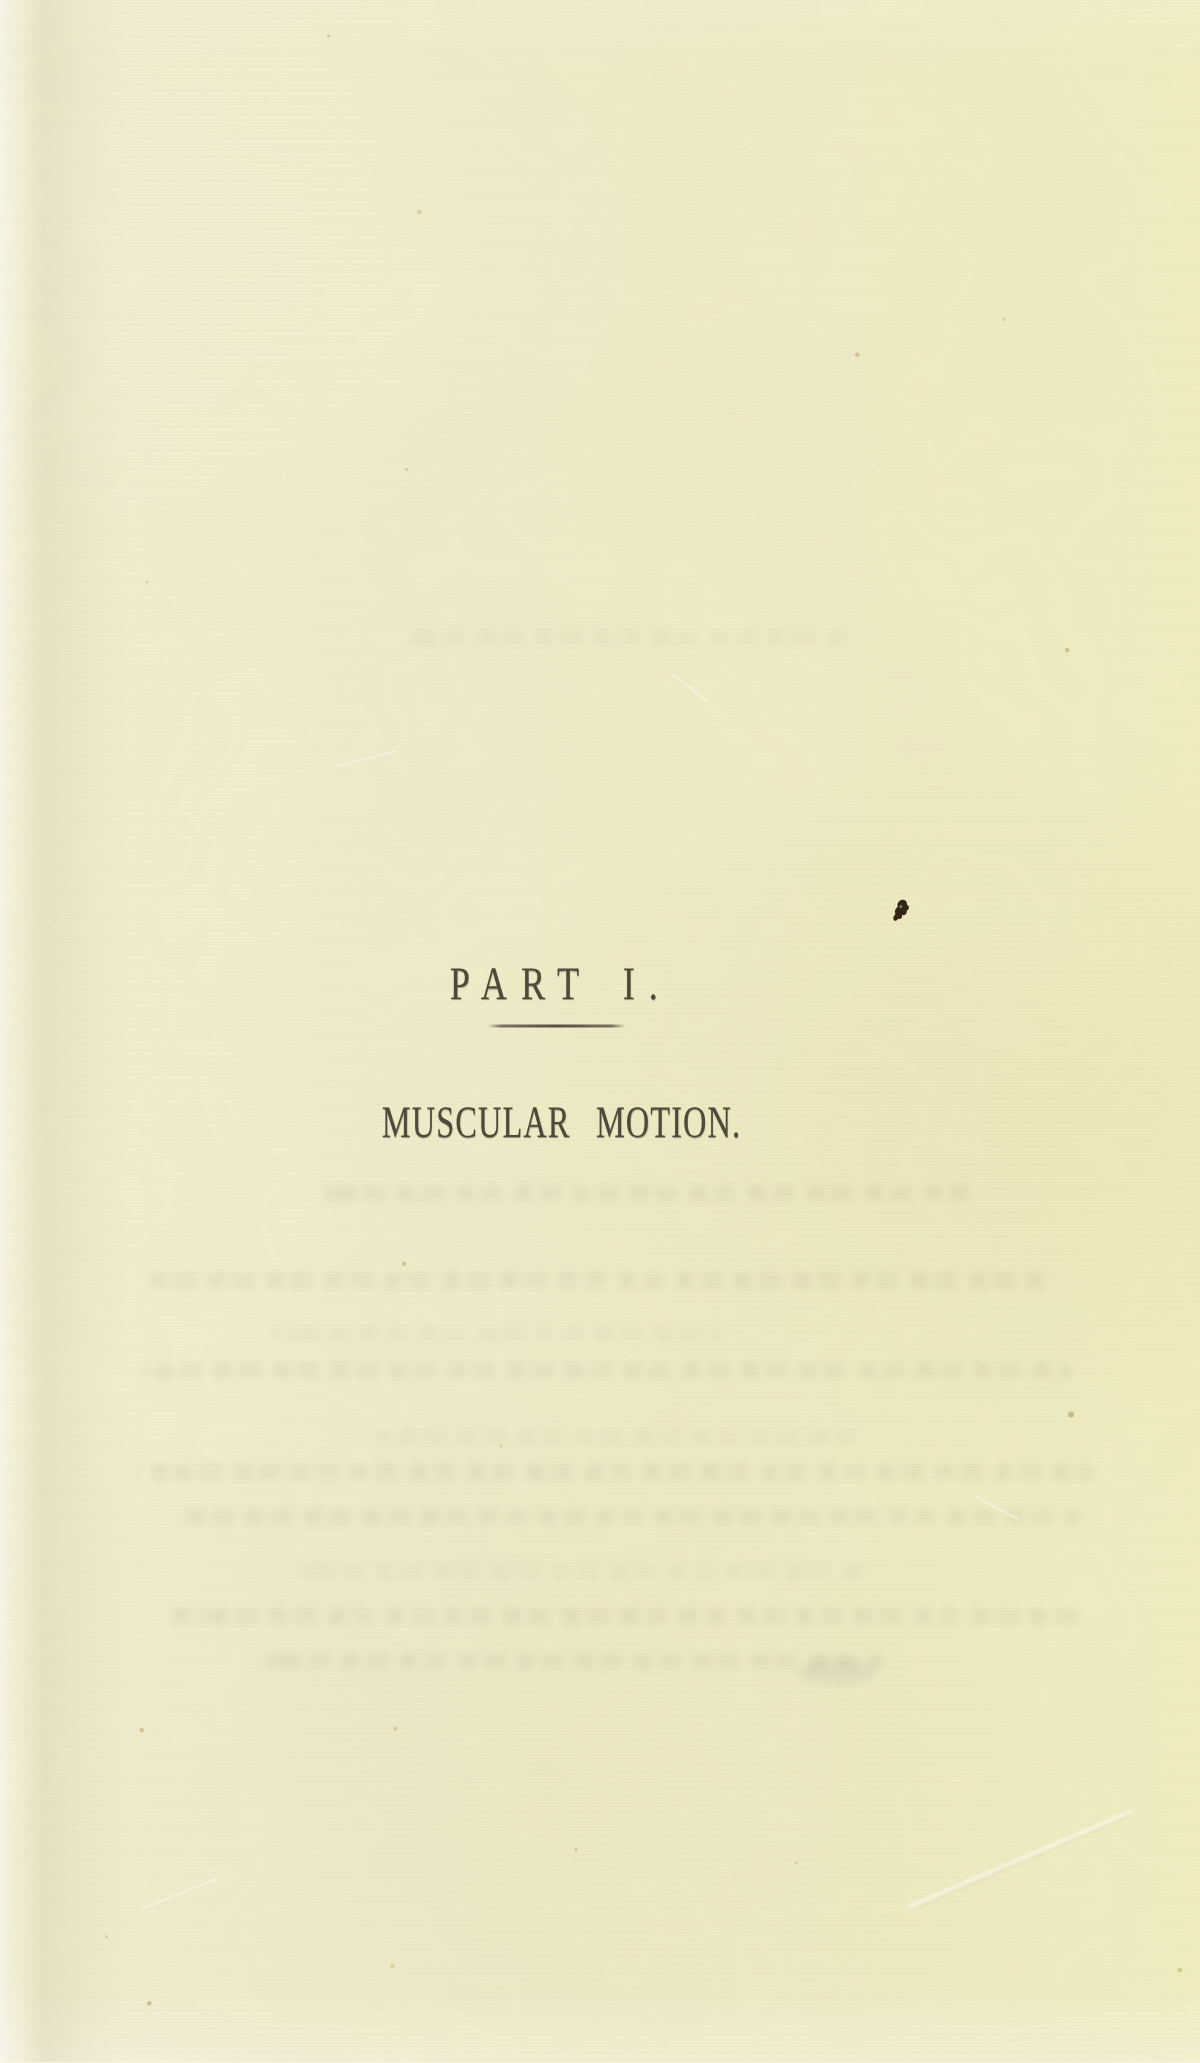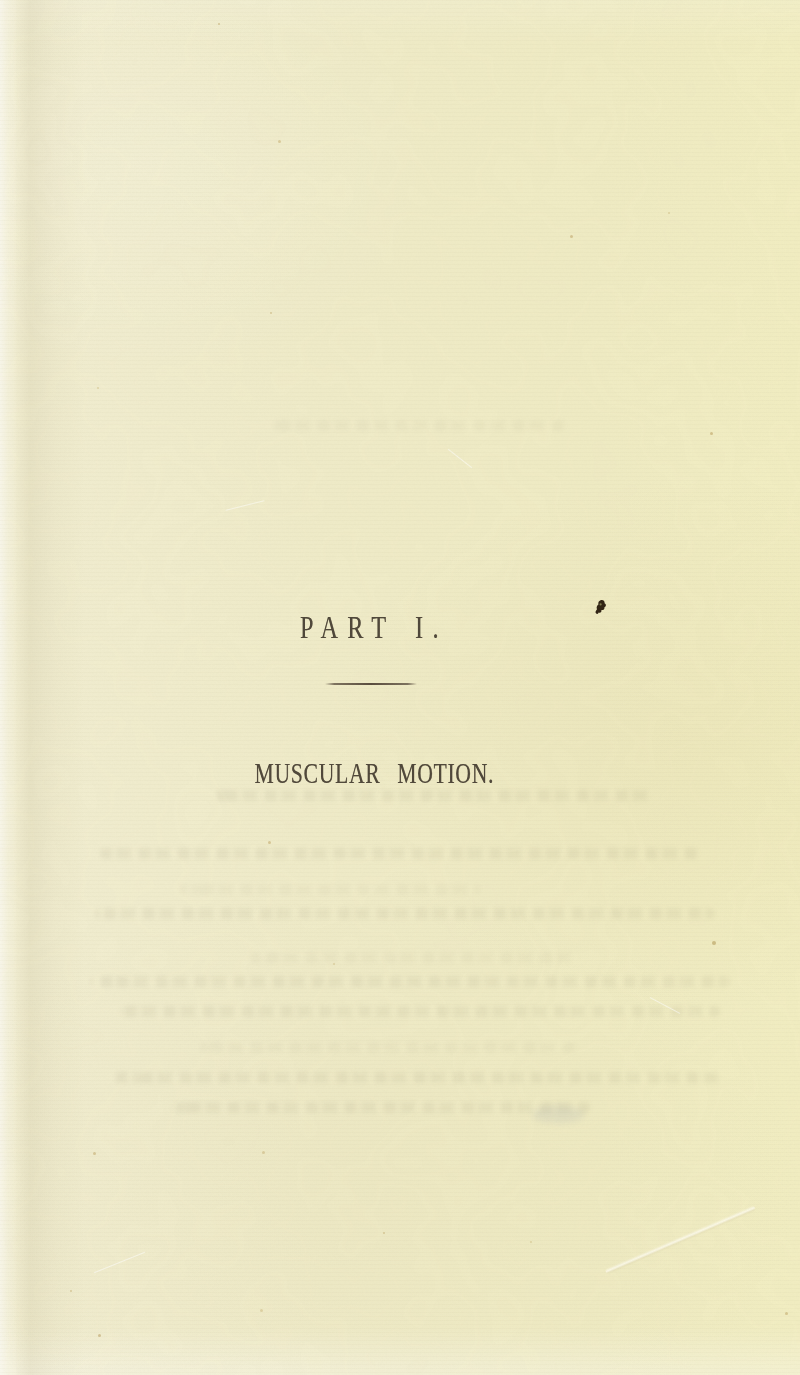--- a/index.html
+++ b/index.html
@@ -17,25 +17,25 @@
       linear-gradient(180deg, rgba(255,255,255,.10) 0px, rgba(0,0,0,0) 45px),
       linear-gradient(180deg, rgba(0,0,0,0) 96.5%, rgba(255,255,255,.28) 100%),
       radial-gradient(420px 300px at 18% 12%, rgba(255,255,255,.12), rgba(255,255,255,0) 70%),
       radial-gradient(520px 380px at 86% 54%, rgba(206,190,128,.10), rgba(0,0,0,0) 70%),
       radial-gradient(640px 430px at 45% 86%, rgba(209,197,144,.08), rgba(0,0,0,0) 70%),
       linear-gradient(90deg, #f2eed2 0%, #f0ecc9 40%, #f0ecc4 75%, #f2eec2 100%);
   }
   .grain{position:absolute;left:0;top:0;pointer-events:none;}
   .textline{position:absolute;left:0;width:748px;text-align:center;white-space:nowrap;color:var(--ink,#4d4538);}
   .textline>span{display:inline-block;text-shadow:0.3px 0.4px 0.7px rgba(64,54,38,.5);}
-  .part-heading{top:612px;}
+  .part-heading{top:640px;}
   .part-heading>span{font-size:31px;line-height:32px;letter-spacing:12px;word-spacing:6px;transform:scaleX(.78);}
   .title-1{top:727px;}
   .title-1>span{font-size:30px;line-height:31px;letter-spacing:1px;word-spacing:24px;transform:scaleX(.77);}
-  .title-2{top:757px;}
+  .title-2{top:733px;}
   .title-2>span{font-size:30px;line-height:31px;letter-spacing:1px;word-spacing:15px;transform:scaleX(.72);}
   .rule{position:absolute;left:325px;top:683px;width:92px;height:2px;border-radius:1px;
     background:linear-gradient(90deg, rgba(85,72,58,0) 0%, rgba(85,72,58,.75) 10%, var(--rule,#55483a) 50%, rgba(85,72,58,.75) 90%, rgba(85,72,58,0) 100%);
     filter:blur(.2px);}
   .ink-blot{position:absolute;left:592px;top:599px;width:16px;height:18px;}
   .ghost{position:absolute;height:11px;border-radius:5px;filter:blur(2.3px);opacity:.5;
     background-image:repeating-linear-gradient(90deg, rgba(126,120,94,.17) 0 11px, rgba(126,120,94,.03) 11px 17px, rgba(126,120,94,.14) 17px 31px, rgba(0,0,0,0) 31px 39px);}
   .ghost.faint{opacity:.28;}
   .speck{position:absolute;border-radius:50%;filter:blur(.4px);}
   .fiber{position:absolute;height:1px;background:rgba(255,255,255,.55);filter:blur(.5px);border-radius:1px;}

